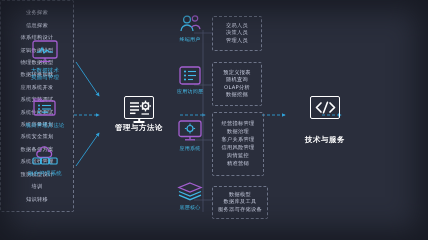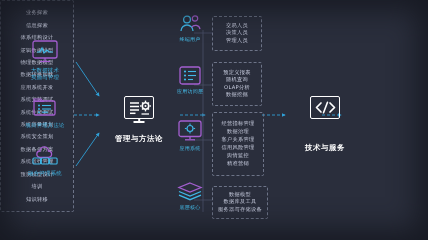--- a/index.html
+++ b/index.html
@@ -65,30 +65,30 @@
     position: absolute; left: 50%; top: 100%;
     width: 1.6px; height: 3px; background: #ffffff;
     transform: translateX(-50%);
   }
   .hub .icon-box .foot {
     position: absolute; left: 50%; top: calc(100% + 3px);
     width: 11px; height: 1.6px; background: #ffffff;
     transform: translateX(-50%);
   }
   .hub .caption {
-    margin-top: 15px;
+    margin-top: 4px;
     color: #ffffff; font-size: 7.4px; font-weight: bold;
     letter-spacing: 0.6px;
   }
 
   .hub2 {
     left: 286px; top: 96px; width: 78px;
   }
   .hub2 .caption {
-    margin-top: 24px;
+    margin-top: 16px;
     color: #ffffff; font-size: 7.4px; font-weight: bold;
     letter-spacing: 0.6px;
   }
 
   
   .mid-node { width: 40px; }
   .mid-node .caption { color: #46c0ee; font-size: 5px; }
 
   
   .group-box {

